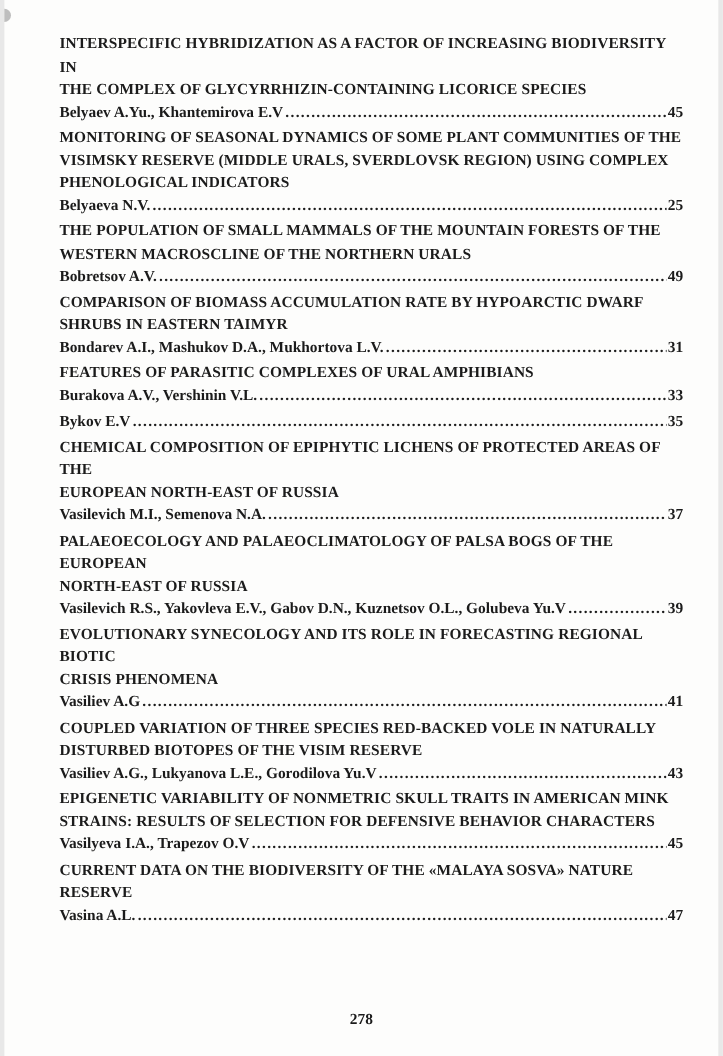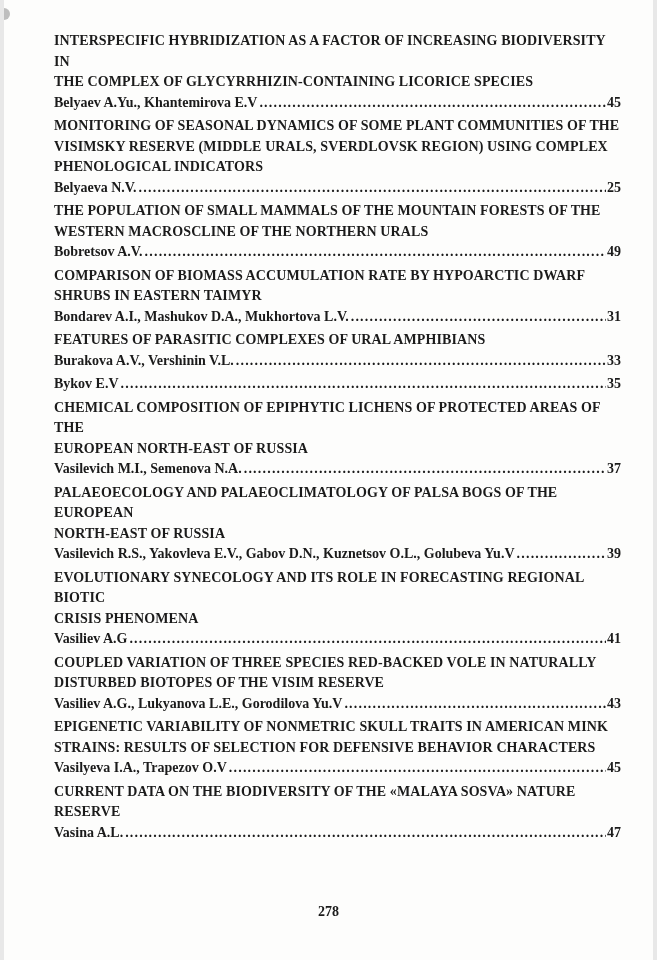--- a/index.html
+++ b/index.html
@@ -62,21 +62,21 @@
     letter-spacing: 1.2px;
     font-size: 14px;
   }
   .pagenum {
     white-space: nowrap;
   }
   .footer {
     position: absolute;
     left: 0;
     right: 0;
-    bottom: 40px;
+    bottom: 24px;
     text-align: center;
     font-size: 14px;
   }
 </style>
 </head>
 <body>
 
 <div class="page">
   <div class="scan-mark"></div>
   <main class="toc">

